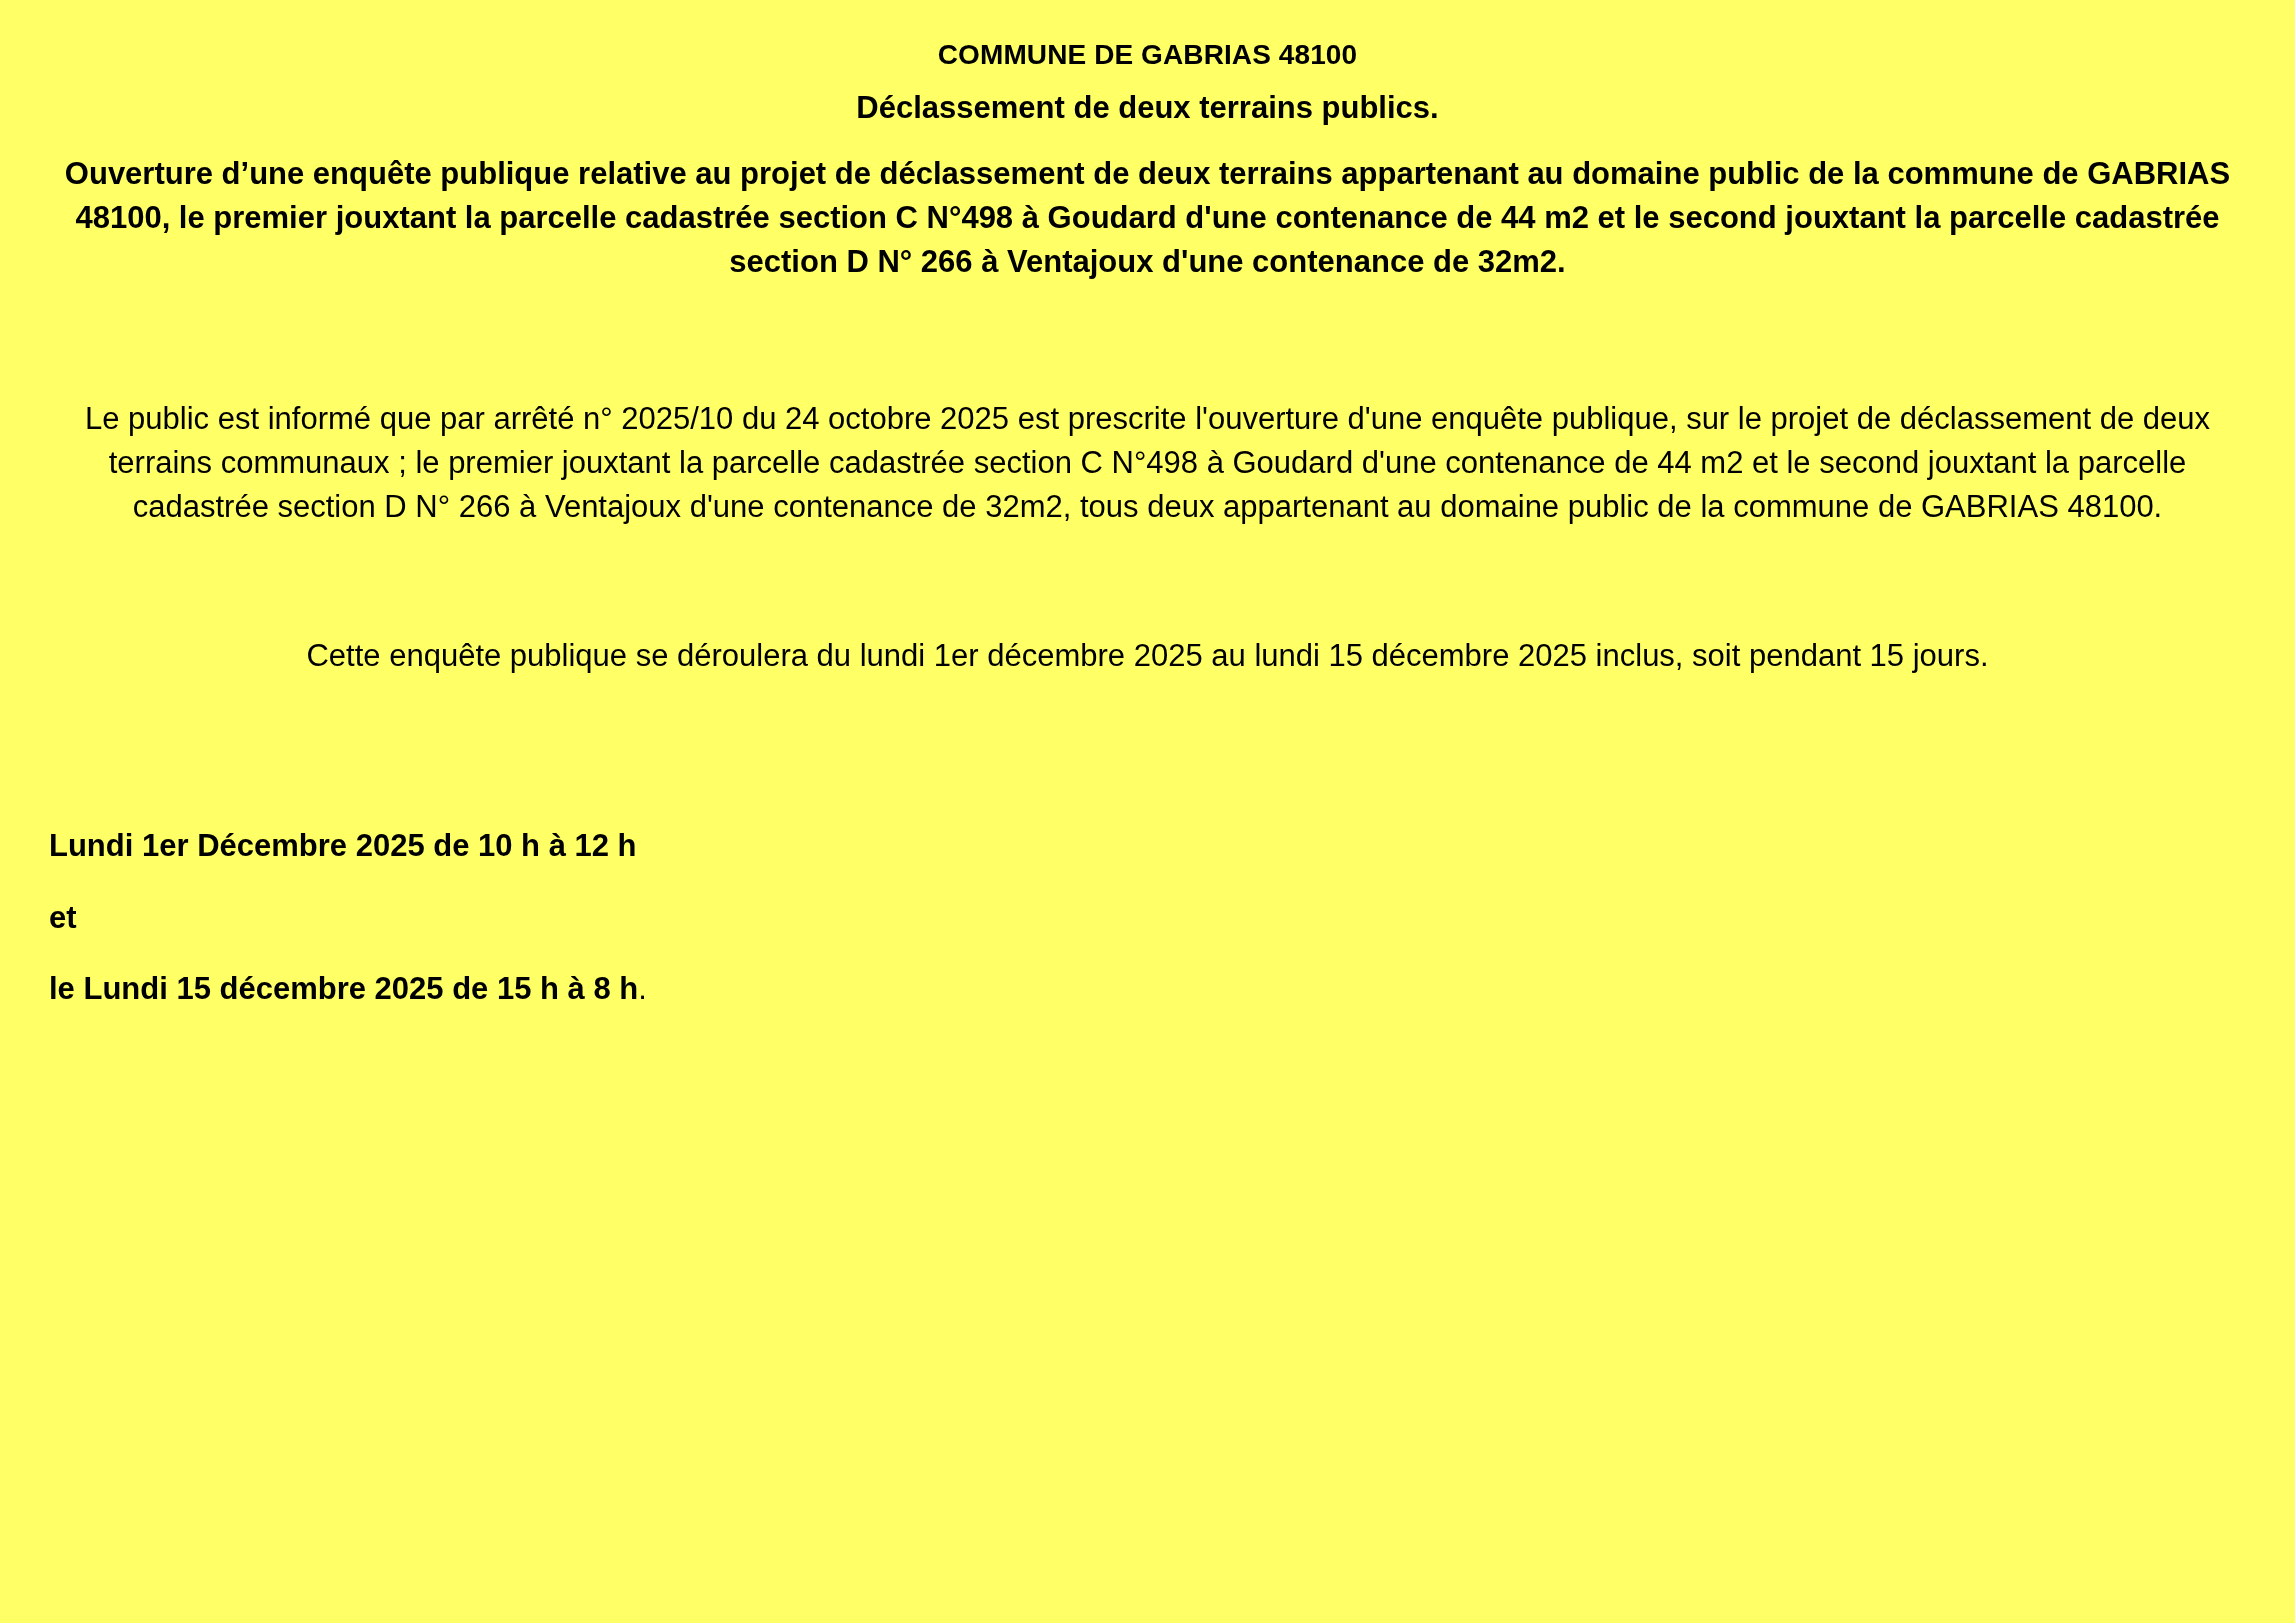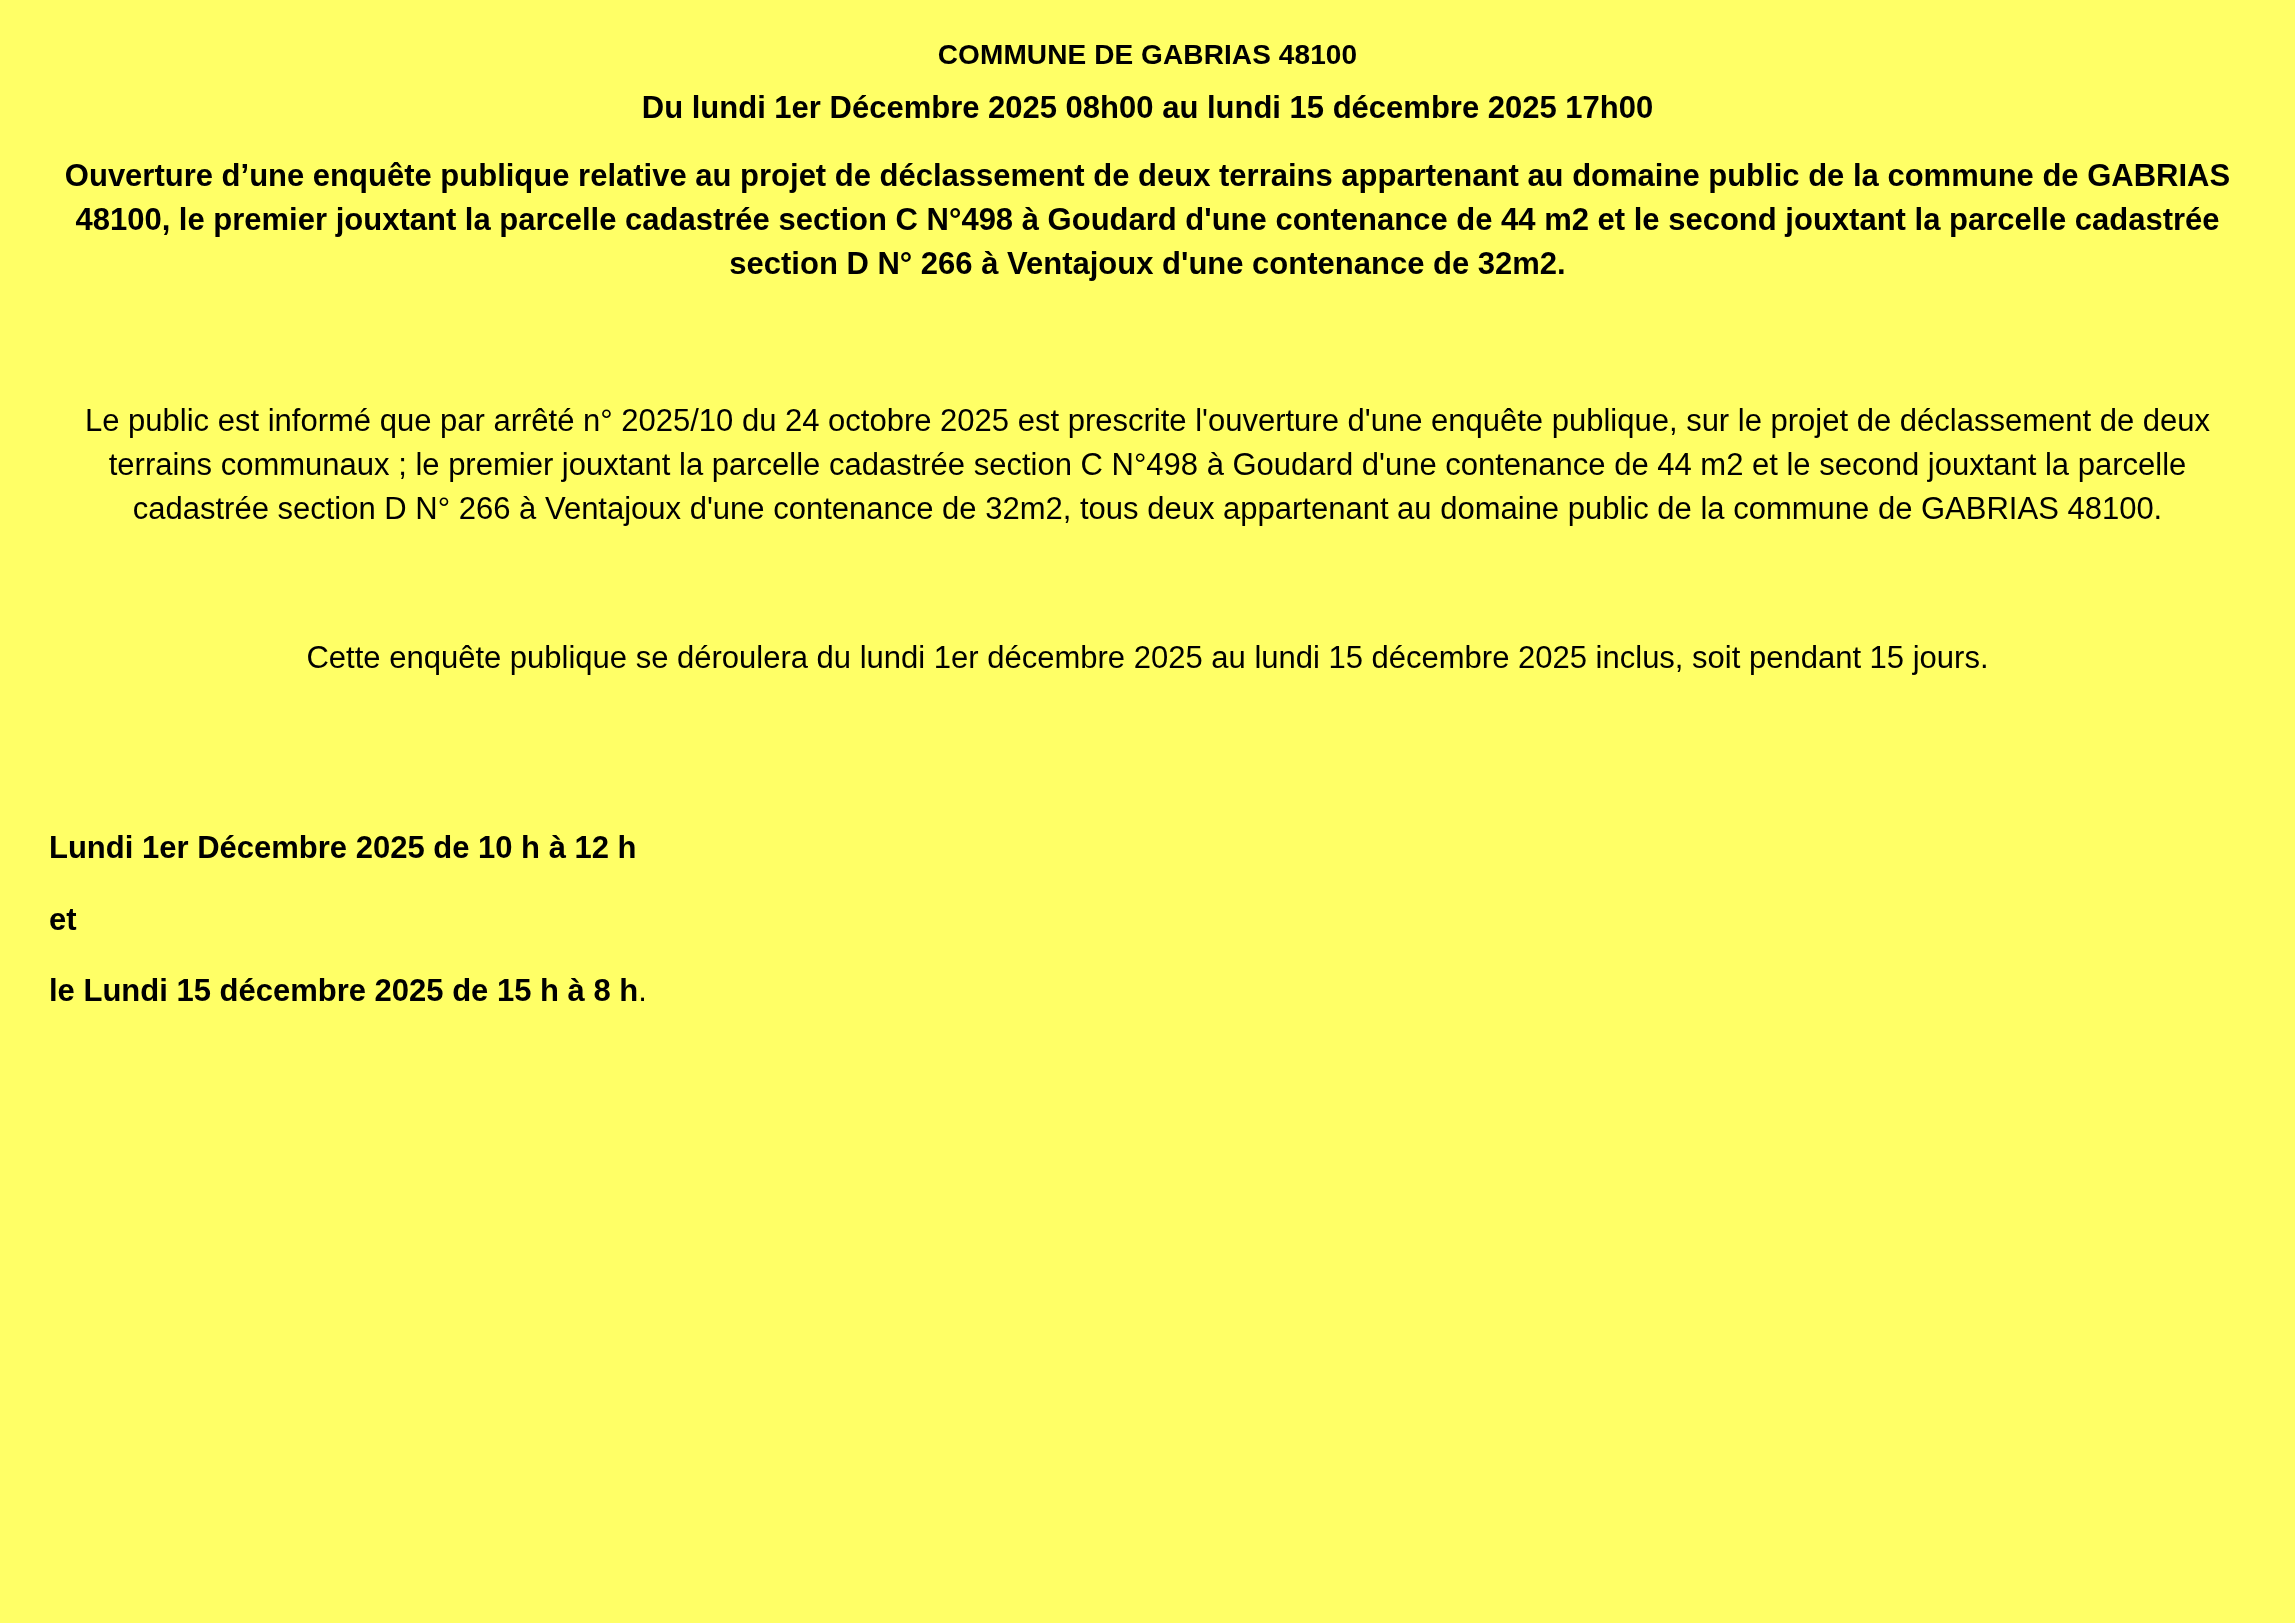--- a/index.html
+++ b/index.html
@@ -94,22 +94,22 @@
   }
 </style>
 </head>
 <body style="background: rgb(255, 255, 102); color: rgb(0, 0, 0);">
 
 <div class="page" style="background: rgb(255, 255, 102);">
 
   <div class="commune-line">COMMUNE DE GABRIAS 48100</div>
 
 
+  <div class="subtitle">Déclassement de deux terrains publics.</div>
 
-  <div class="daterange">Du lundi 1er Décembre 2025 08h00 au lundi 15 décembre 2025 17h00</div>
 
   <p class="para bold justify">Ouverture d’une enquête publique relative au projet de déclassement de deux terrains appartenant au domaine public de la commune de GABRIAS 48100, le premier jouxtant la parcelle cadastrée section C N°498 à Goudard d'une contenance de 44 m2 et le second jouxtant la parcelle cadastrée section D N° 266 à Ventajoux d'une contenance de 32m2.</p>
 
   <div class="spacer-lg"></div>
 
   <p class="para justify">Le public est informé que par arrêté n° 2025/10 du 24 octobre 2025 est prescrite l'ouverture d'une enquête publique, sur le projet de déclassement de deux terrains communaux ; le premier jouxtant la parcelle cadastrée section C N°498 à Goudard d'une contenance de 44 m2 et le second jouxtant la parcelle cadastrée section D N° 266 à Ventajoux d'une contenance de 32m2, tous deux appartenant au domaine public de la commune de GABRIAS 48100.</p>
 
   <div class="spacer-md"></div>
 
   <p class="para">Cette enquête publique se déroulera du lundi 1er décembre 2025 au lundi 15 décembre 2025 inclus, soit pendant 15 jours.</p>

